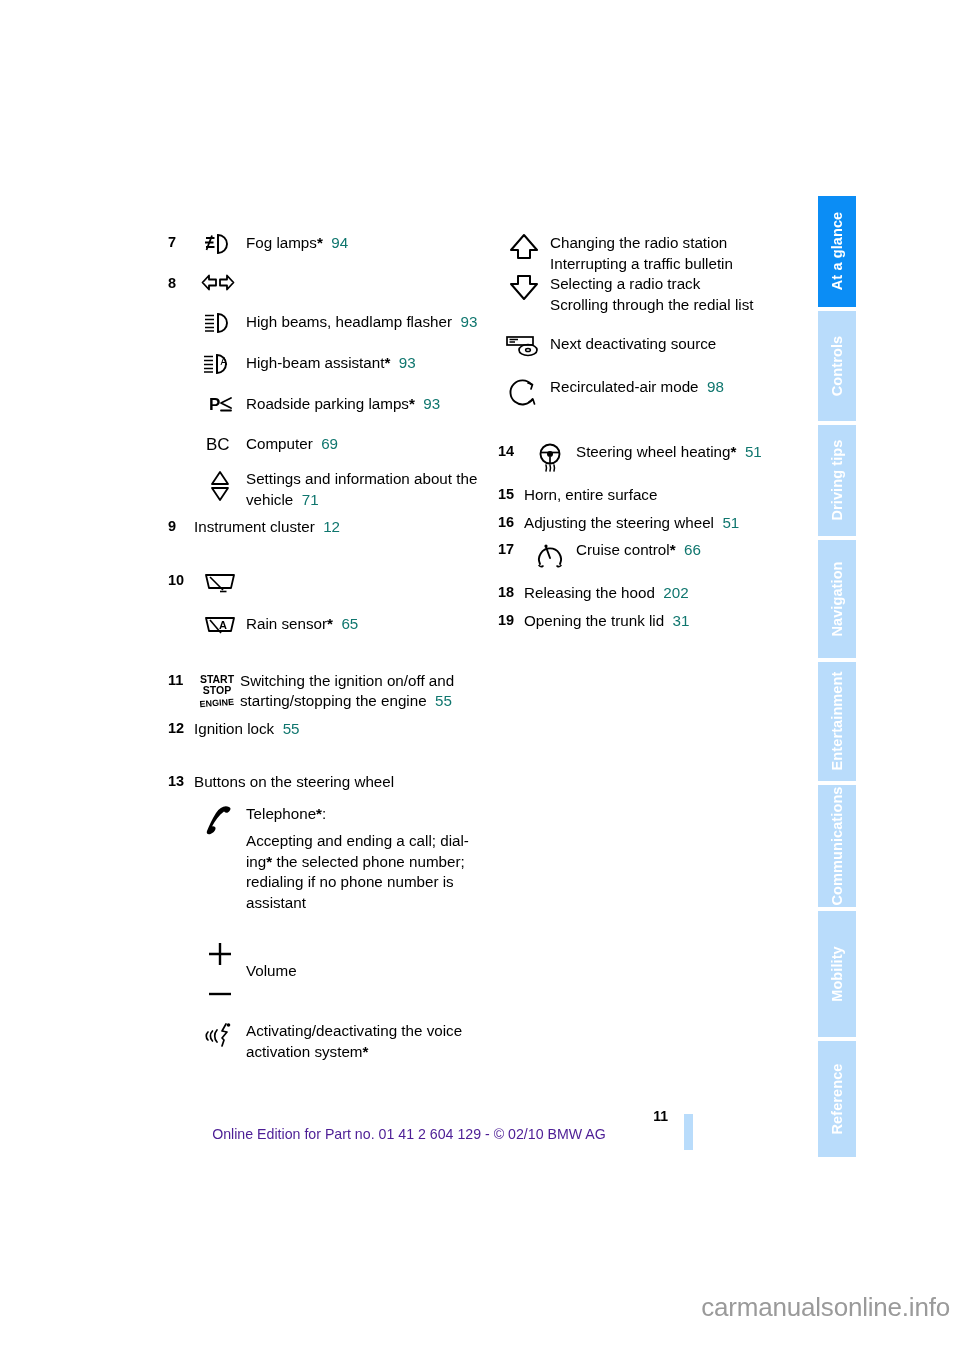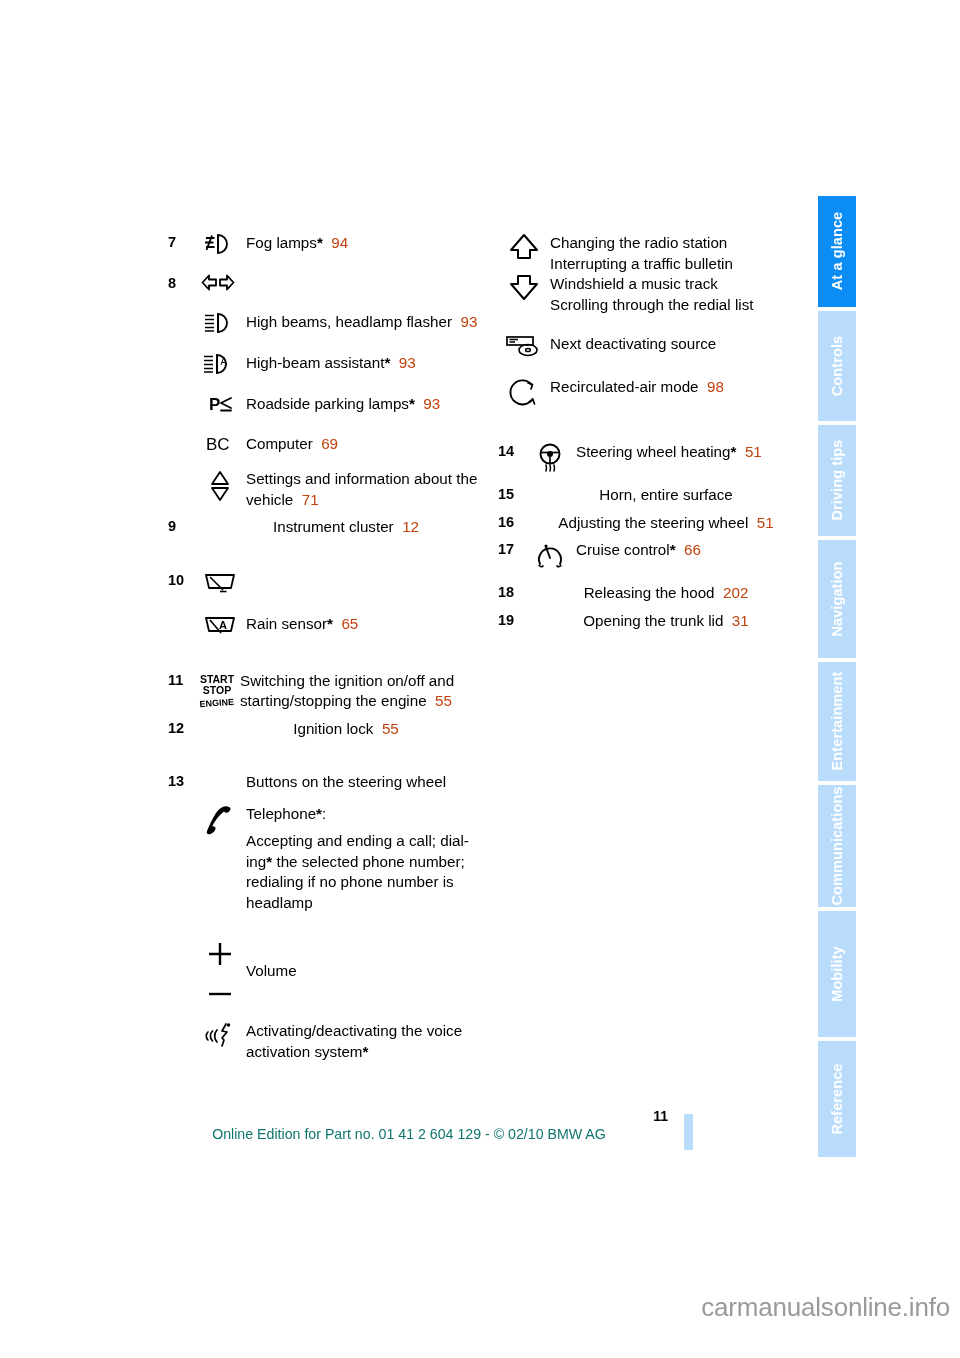--- a/index.html
+++ b/index.html
@@ -88,25 +88,25 @@
   }
   .icon-cell.narrow { flex: 0 0 46px; width: 46px; justify-content: flex-end; }
 
   .txt {
     font-size: 15.2px;
     line-height: 20.5px;
     color: #000;
     flex: 1 1 auto;
     padding-top: 1px;
   }
-  .pg { color: #c2410c; }
+  .pg { color: #0f766e; }
   .star { font-weight: bold; }
 
   
-  .row.textonly .txt { padding-left: 0; text-align: center; }
+  .row.textonly .txt { padding-left: 0; }
 
   .sp6  { height: 6px; }
   .sp10 { height: 10px; }
   .sp14 { height: 14px; }
   .sp18 { height: 18px; }
   .sp26 { height: 26px; }
   .sp32 { height: 32px; }
 
   
   #footer {
@@ -120,21 +120,21 @@
     font-size: 14px;
     font-weight: bold;
     text-align: right;
     width: 100%;
     padding-right: 150px;
     box-sizing: border-box;
     margin-bottom: 2px;
   }
   #edition-line {
     font-size: 14.2px;
-    color: #0f766e;
+    color: #4c1d95;
   }
   #footer-mark {
     position: absolute;
     left: 684px;
     top: 1114px;
     width: 9px;
     height: 36px;
     background: #b9dcfb;
   }
 
@@ -385,21 +385,21 @@
           <path d="M26 3 C22 1 17 3 13 9 C9 15 6 22 4 27 C3 29.5 5 31 7.5 30 C10 29 12 27 12.5 25 C13 23 11 22 9 22.5
                    C12 17 16 11 21 7.5 C23 9.5 25 9 26.5 7 C28 5 27.8 3.8 26 3 Z" fill="#000"></path>
         </svg>
       </div>
       <div class="txt">
         <span>Telephone</span><span class="star">*</span><span>:</span>
         <div style="height:7px"></div>
         <span>Accepting and ending a call; dial-</span><br>
         <span>ing</span><span class="star">*</span><span> the selected phone number;</span><br>
         <span>redialing if no phone number is</span><br>
-        <span>headlamp</span>
+        <span>assistant</span>
       </div>
     </div>
 
     <div class="sp26"></div>
 
     <div class="row">
       <div class="num blank">x</div>
       <div class="icon-cell">
         <svg width="34" height="62" viewBox="0 0 34 62">
           <path d="M17 3 L17 25 M6 14 L28 14" stroke="#000" stroke-width="2.4"></path>
@@ -439,21 +439,21 @@
             <path d="M20 2 L33 17 L26 17 L26 25 L14 25 L14 17 L7 17 Z" fill="none" stroke="#000" stroke-width="2" stroke-linejoin="round"></path>
           </g>
           <g>
             <path d="M20 66 L33 51 L26 51 L26 43 L14 43 L14 51 L7 51 Z" fill="none" stroke="#000" stroke-width="2" stroke-linejoin="round"></path>
           </g>
         </svg>
       </div>
       <div class="txt">
         <span>Changing the radio station</span><br>
         <span>Interrupting a traffic bulletin</span><br>
-        <span>Windshield a music track</span><br>
+        <span>Selecting a radio track</span><br>
         <span>Scrolling through the redial list</span>
       </div>
     </div>
 
     <div class="sp18"></div>
 
     <div class="row">
       <div class="icon-cell">
         <svg width="40" height="24" viewBox="0 0 40 24">
           <rect x="3" y="3" width="26" height="8" fill="none" stroke="#000" stroke-width="1.7"></rect>

